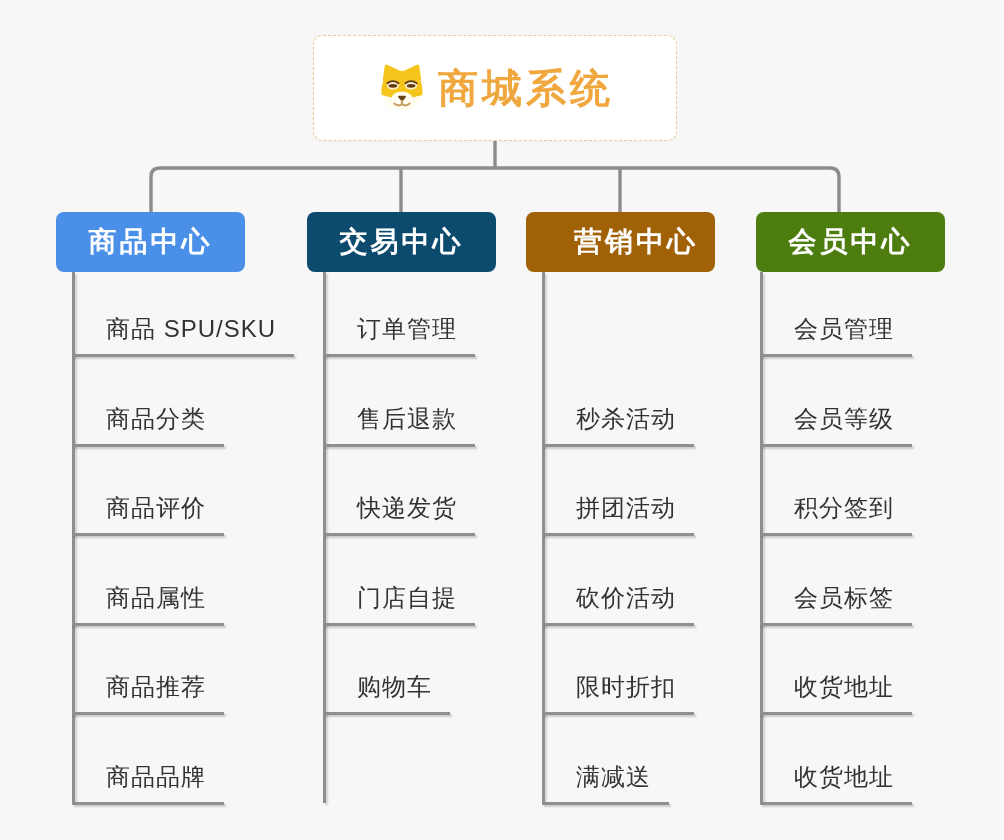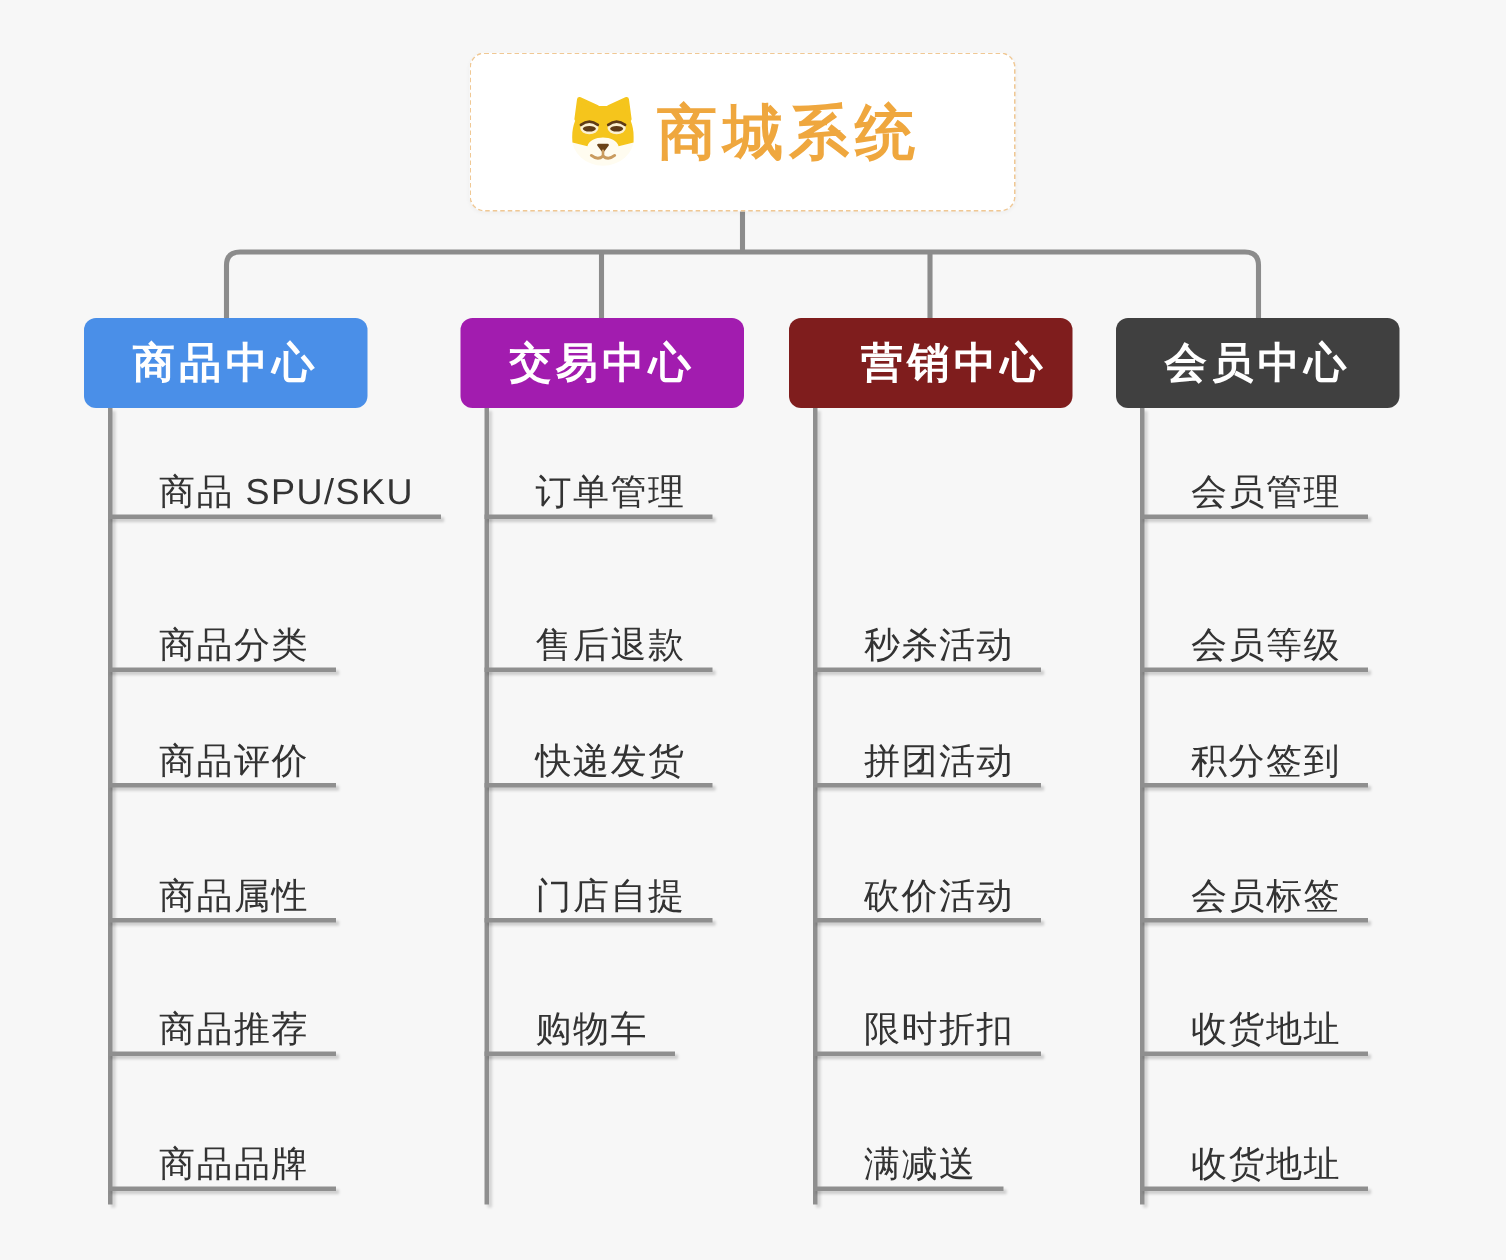--- a/index.html
+++ b/index.html
@@ -43,30 +43,30 @@
     display:flex;align-items:center;justify-content:center;
     font-size:28px;font-weight:bold;letter-spacing:3px;white-space:nowrap;
   }
   .trunk{
     position:absolute;left:16px;top:272px;width:3px;height:531px;
     background:var(--leaf-line);
     box-shadow:2px 2px 2px rgba(0,0,0,0.15);
   }
   .leaf{
     position:absolute;left:16px;width:max-content;
-    padding:0 18px 2px 34px;
+    padding:0 18px 13px 34px;
     font-size:24px;line-height:30px;letter-spacing:1px;
     color:var(--leaf-text);white-space:nowrap;cursor:default;
   }
   .leaf::after{
     content:"";position:absolute;left:0;right:0;bottom:0;height:3px;
     background:var(--leaf-line);
     box-shadow:2px 2px 2px rgba(0,0,0,0.18);
   }
-  .r1{top:314px}.r2{top:416px}.r3{top:493px}.r4{top:583px}.r5{top:672px}.r6{top:762px}
+  .r1{top:314px}.r2{top:404px}.r3{top:493px}.r4{top:583px}.r5{top:672px}.r6{top:762px}
 </style>
 </head>
 <body>
 
 <div class="canvas">
 
   <svg class="connectors" viewBox="0 0 1004 840">
     <path d="M495 141 V168"></path>
     <path d="M151 213 V177 Q151 168 160 168 H830 Q839 168 839 177 V213"></path>
     <path d="M401 168 V213"></path>
@@ -99,41 +99,41 @@
     <div class="trunk"></div>
     <div class="leaf r1">商品 SPU/SKU</div>
     <div class="leaf r2">商品分类</div>
     <div class="leaf r3">商品评价</div>
     <div class="leaf r4">商品属性</div>
     <div class="leaf r5">商品推荐</div>
     <div class="leaf r6">商品品牌</div>
   </div>
 
   <div class="branch b1">
-    <div class="branch-node" style="background: #a21caf;">交易中心</div>
+    <div class="branch-node" style="background: #0c4a6e;">交易中心</div>
     <div class="trunk"></div>
     <div class="leaf r1">订单管理</div>
     <div class="leaf r2">售后退款</div>
     <div class="leaf r3">快递发货</div>
     <div class="leaf r4">门店自提</div>
     <div class="leaf r5">购物车</div>
   </div>
 
   <div class="branch b2">
-    <div class="branch-node" style="background: #7f1d1d; padding-left: 31px;">营销中心</div>
+    <div class="branch-node" style="background: #a16207; padding-left: 31px;">营销中心</div>
     <div class="trunk"></div>
     <div class="leaf r2">秒杀活动</div>
     <div class="leaf r3">拼团活动</div>
     <div class="leaf r4">砍价活动</div>
     <div class="leaf r5">限时折扣</div>
     <div class="leaf r6">满减送</div>
   </div>
 
   <div class="branch b3">
-    <div class="branch-node" style="background: #404040;">会员中心</div>
+    <div class="branch-node" style="background: #4d7c0f; margin-left: 12px;">会员中心</div>
     <div class="trunk"></div>
     <div class="leaf r1">会员管理</div>
     <div class="leaf r2">会员等级</div>
     <div class="leaf r3">积分签到</div>
     <div class="leaf r4">会员标签</div>
     <div class="leaf r5">收货地址</div>
     <div class="leaf r6">收货地址</div>
   </div>
 
 </div>

